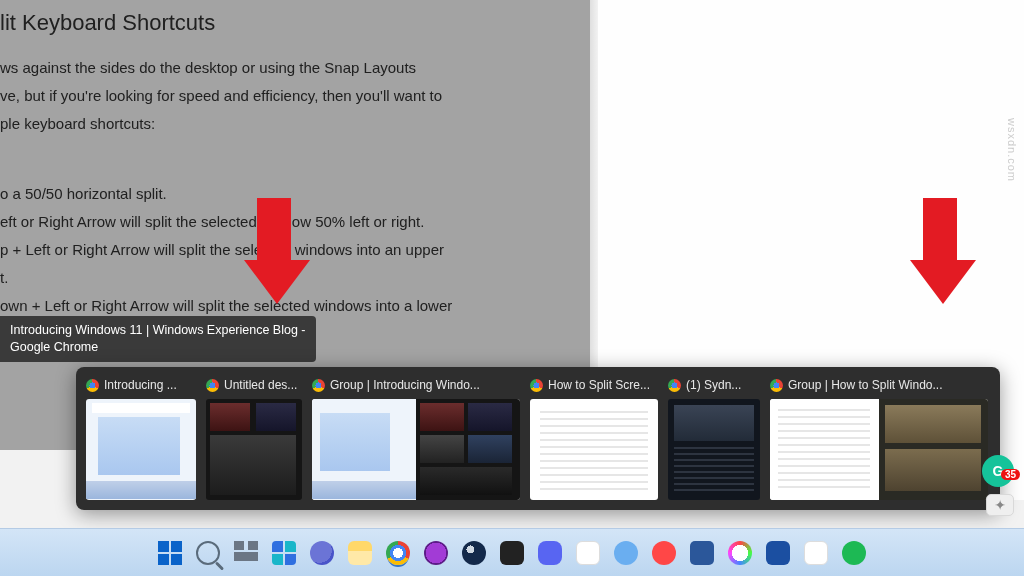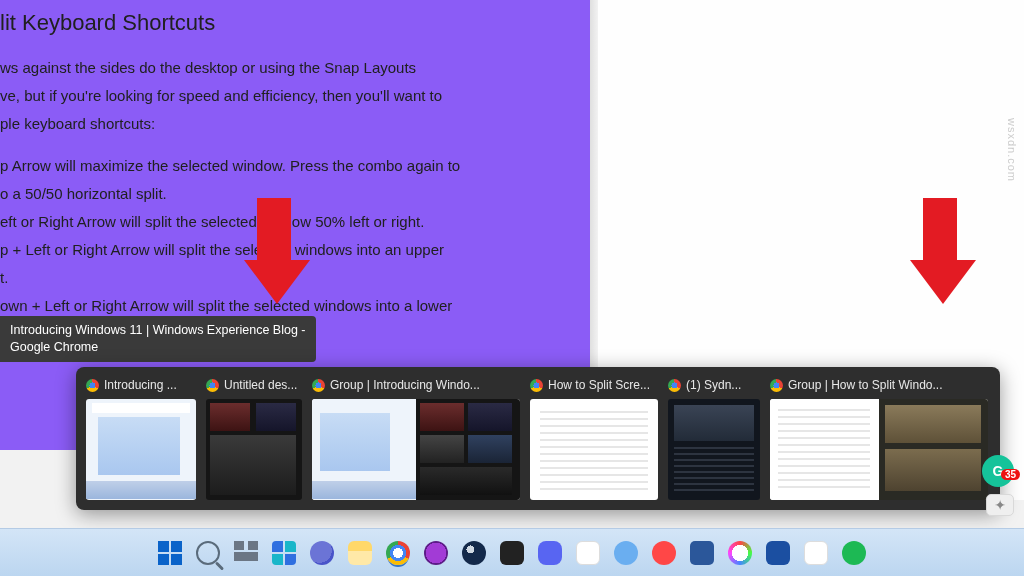--- a/index.html
+++ b/index.html
@@ -9,21 +9,21 @@
     overflow: hidden;
     font-family: "Segoe UI", Arial, sans-serif;
     background: #f2f2f2;
     position: relative;
   }
   .page-bg {
     position: absolute;
     top: 0; left: 0;
     width: 590px;
     height: 450px;
-    background: #8b5cf6;
+    background: #a3a3a3;
     padding: 10px 0 0 0;
   }
   .heading {
     font-size: 22px;
     font-weight: 400;
     color: #202020;
     margin-left: 0;
     margin-bottom: 18px;
     padding-left: 0;
   }
@@ -303,21 +303,21 @@
 <div class="page-bg">
   <h2 class="heading">lit Keyboard Shortcuts</h2>
   <div class="body-text">
     <p>
       <span>ws against the sides do the desktop or using the Snap Layouts</span><br>
       <span>ve, but if you're looking for speed and efficiency, then you'll want to</span><br>
       <span>ple keyboard shortcuts:</span>
     </p>
     <ul>
       <li>
-        <span>p Arrow will maximize the selected window. Press the combo again to</span><br>
+        <br>
         <span>o a 50/50 horizontal split.</span>
       </li>
       <li>eft or Right Arrow will split the selected window 50% left or right.</li>
       <li>
         <span>p + Left or Right Arrow will split the selected windows into an upper</span><br>
         <span>t.</span>
       </li>
       <li>own + Left or Right Arrow will split the selected windows into a lower</li>
     </ul>
   </div>

